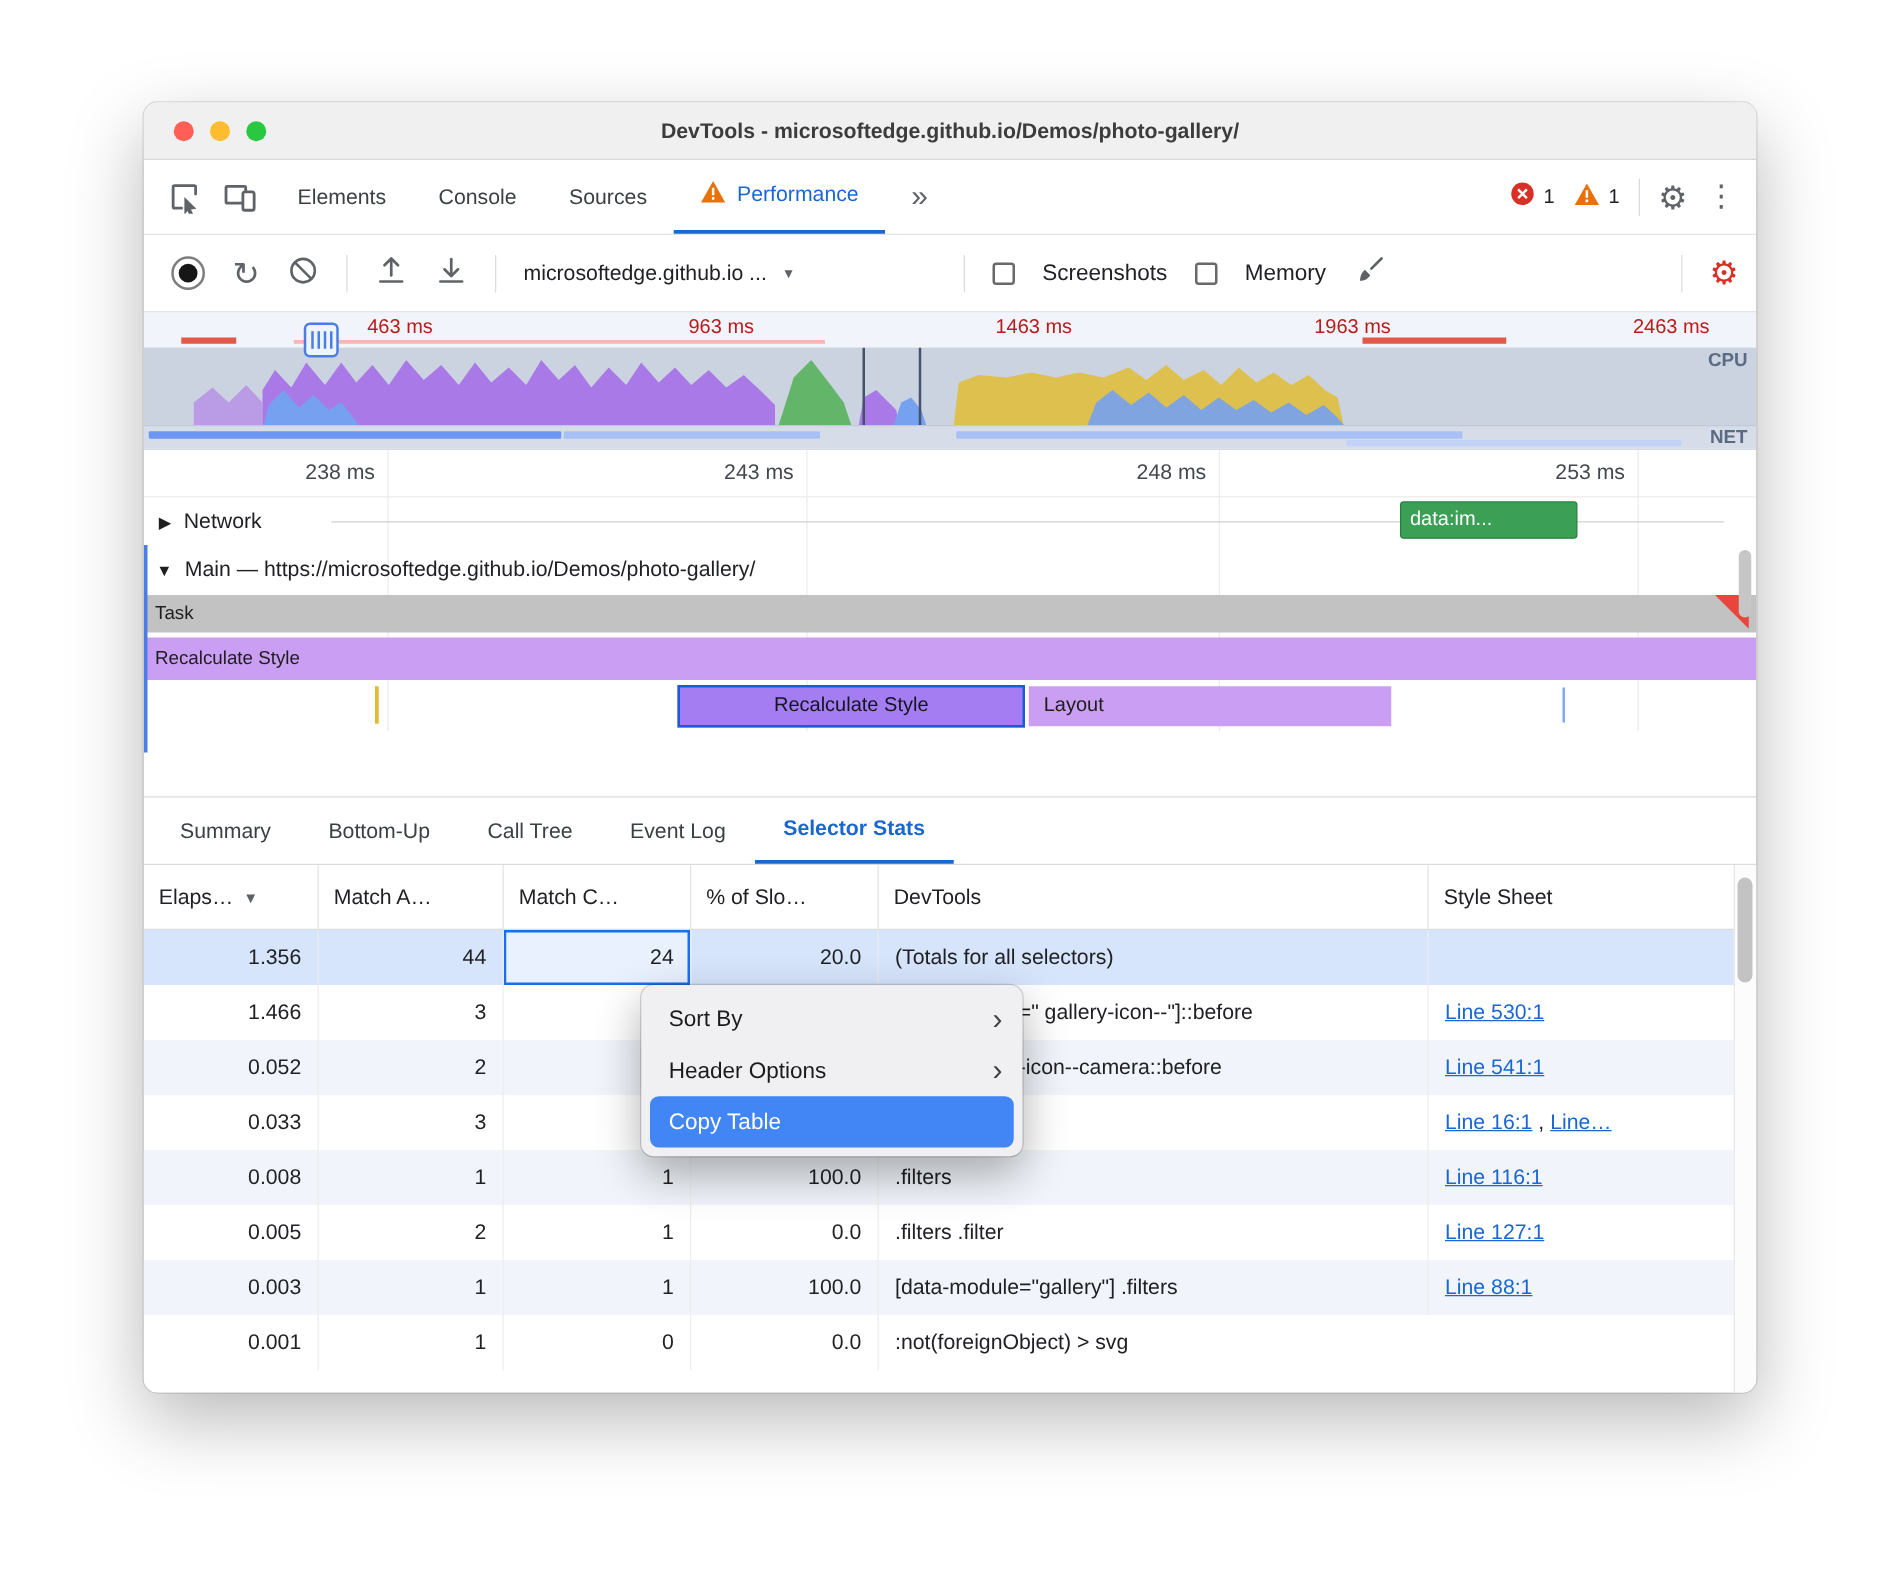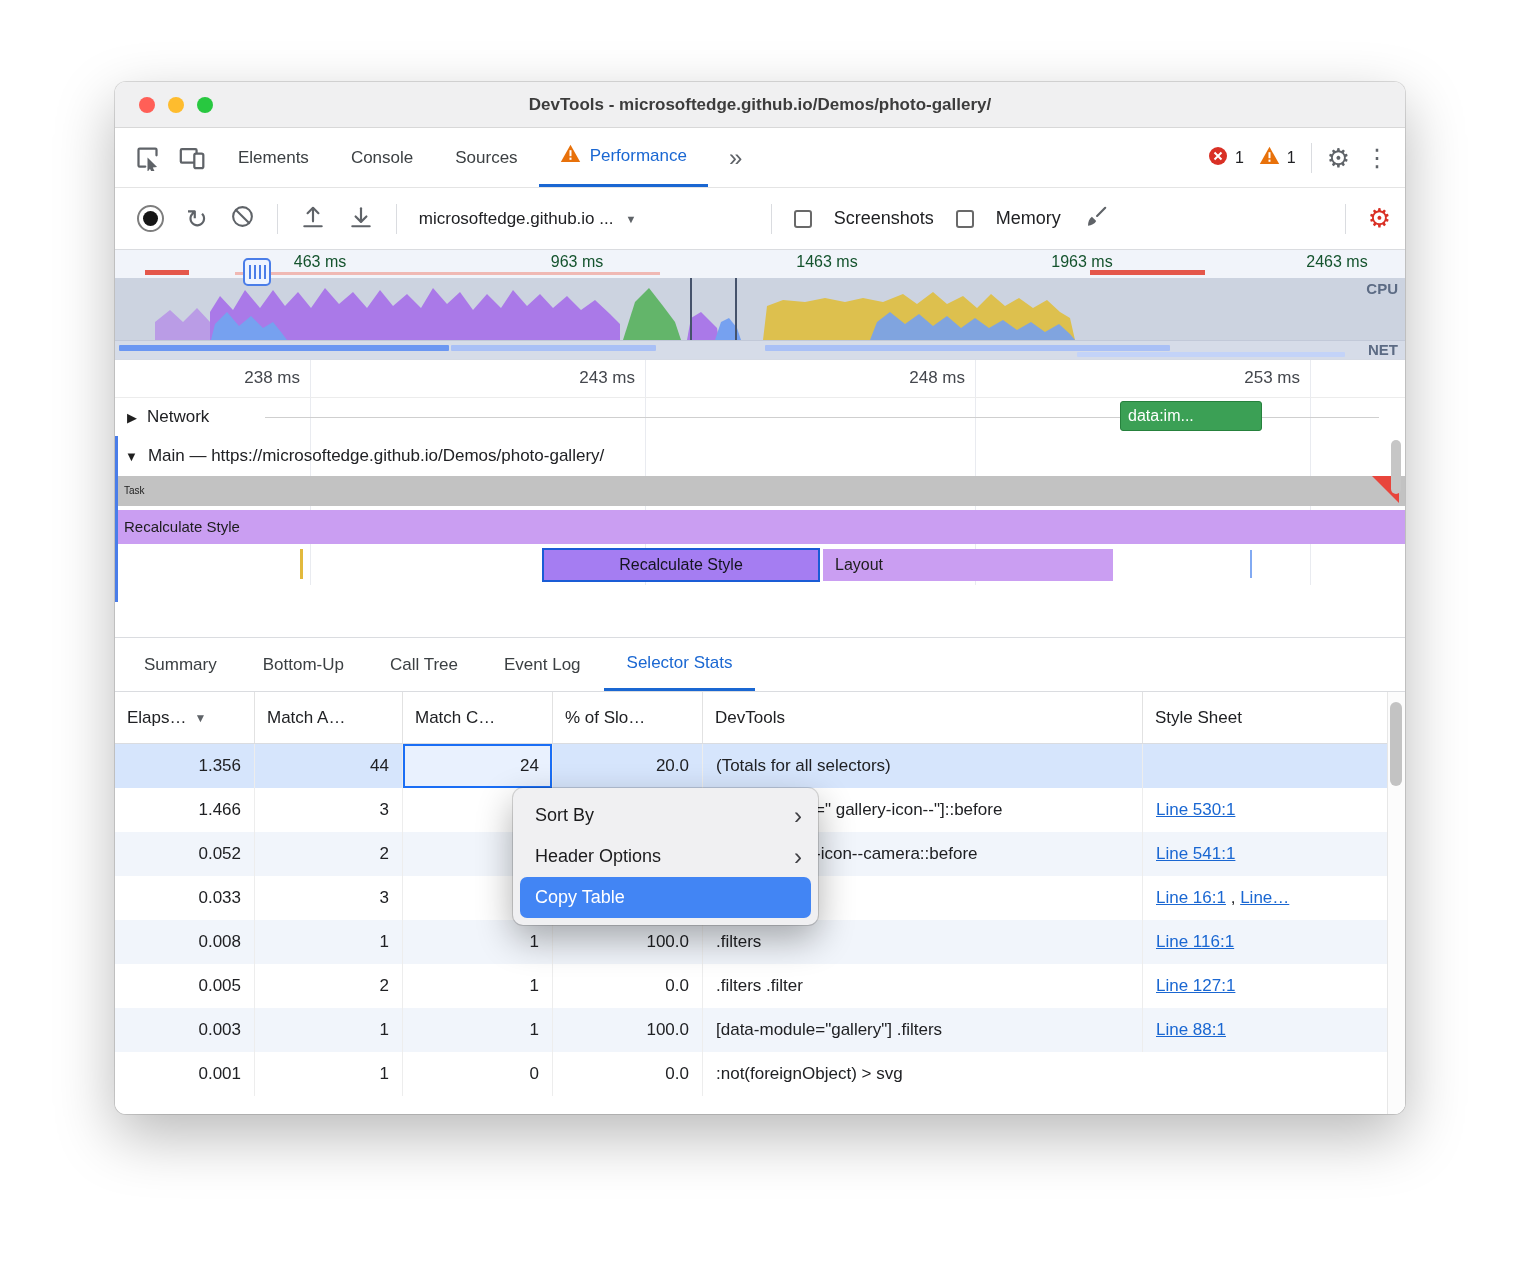--- a/index.html
+++ b/index.html
@@ -35,21 +35,21 @@
   .record { width:15px; height:15px; border-radius:50%; background:#161616; position:relative; margin:0 6px; }
   .record::after { content:""; position:absolute; inset:-6px; border:2px solid #7e7e7e; border-radius:50%; }
   .history { display:flex; align-items:center; gap:12px; font-size:17px; color:#202124; min-width:330px; }
   .ddarrow { font-size:11px; color:#5f6368; }
   .checkrow { display:flex; align-items:center; gap:22px; }
   .checkbox { width:18px; height:18px; border:2px solid #696969; border-radius:3px; background:#fff; }
   .cblabel { font-size:18px; color:#202124; }
 
   
   .overview { flex:0 0 110px; position:relative; border-bottom:1px solid #d5dae4; }
-  .ov-ruler { height:28px; background:#f1f4fa; position:relative; font-size:16px; color:#14532d; }
+  .ov-ruler { height:28px; background:#f1f4fa; position:relative; font-size:16px; color:#b91c1c; }
   .ov-tick { position:absolute; top:3px; width:96px; text-align:center; }
   .redbar { position:absolute; background:#e4574b; height:5px; top:20px; }
   .pinkbar { position:absolute; background:#f0b9b4; height:3px; top:22px; }
   .ov-cpu { height:62px; position:relative; background:#ccd3e0; overflow:hidden; }
   .ov-net { height:19px; position:relative; background:#d6dce8; border-top:1px solid #c2c9d8; }
   .cpuviz { position:absolute; left:0; top:0; width:100%; height:100%; }
   .ov-label { position:absolute; right:7px; top:2px; font-size:15px; font-weight:bold; color:#5c6b84; z-index:4; }
   .darkline { position:absolute; top:0; bottom:0; width:2px; background:#45526b; z-index:2; }
   .grip { position:absolute; left:128px; top:8px; width:28px; height:28px; background:#eef4ff; border:2px solid #4a7de8;
     border-radius:5px; display:flex; gap:3px; align-items:center; justify-content:center; z-index:5; }
@@ -61,36 +61,36 @@
   .gline { position:absolute; top:0; bottom:52px; width:1px; background:#e9ebf0; }
   .d-ruler { height:38px; position:relative; border-bottom:1px solid #ececec; font-size:17px; color:#44474d; }
   .d-tick { position:absolute; top:8px; width:96px; text-align:right; }
   .net-row { height:38px; position:relative; display:flex; align-items:center; padding-left:12px; gap:10px; font-size:17px; color:#202124; z-index:1; }
   .net-line { position:absolute; left:150px; right:26px; top:19px; height:1px; background:#cfcfcf; }
   .net-event { position:absolute; left:1005px; top:3px; width:142px; height:30px; background:#3ba055; border:1px solid #26813d;
     border-radius:3px; color:#fff; font-size:16px; line-height:28px; padding-left:7px; overflow:hidden; white-space:nowrap; z-index:2; }
   .main-row { height:40px; display:flex; align-items:center; padding-left:10px; gap:10px; font-size:17px; color:#202124; position:relative; z-index:1; }
   .tri { font-size:13px; color:#1f1f1f; }
   .accent { position:absolute; left:0; top:76px; width:3px; height:166px; background:#4a7de8; z-index:3; }
-  .task { height:30px; background:#c2c2c2; margin-bottom:4px; position:relative; font-size:10px; line-height:30px; padding-left:9px; color:#1d1d1d; z-index:1; }
+  .task { height:30px; background:#c2c2c2; margin-bottom:4px; position:relative; font-size:15px; line-height:30px; padding-left:9px; color:#1d1d1d; z-index:1; }
   .longtask { position:absolute; right:6px; top:0; width:0; height:0; border-left:27px solid transparent; border-top:27px solid #e8453c; }
   .recalc { height:34px; background:#ca9ef2; margin-bottom:4px; font-size:15px; line-height:34px; padding-left:9px; color:#1d1d1d; position:relative; z-index:1; }
   .flamerow { height:38px; position:relative; z-index:1; }
   .tick-y { position:absolute; left:185px; top:1px; width:3px; height:30px; background:#e2b93c; }
   .selbox { position:absolute; left:427px; top:0; width:278px; height:34px; background:#a57df2; border:2px solid #1a5cd6;
     font-size:16px; color:#14141f; text-align:center; line-height:29px; overflow:hidden; }
   .layoutbar { position:absolute; left:708px; top:1px; width:290px; height:32px; background:#ca9ef2;
     font-size:16px; color:#1d1d1d; padding-left:12px; line-height:32px; overflow:hidden; }
   .tick-b { position:absolute; left:1135px; top:2px; width:2px; height:28px; background:#82aaf2; }
   .tl-thumb { position:absolute; right:4px; top:80px; width:10px; height:54px; background:#c6c6c6; border-radius:5px; z-index:4; }
 
   
   .tabs2 { flex:0 0 54px; display:flex; align-items:stretch; border-bottom:1px solid #dadce0; padding-left:6px; }
   .tab2 { display:flex; align-items:center; padding:0 23px; font-size:17px; color:#3c4043; }
-  .tab2.active { color:#1a67d2; border-bottom:3px solid #1a67d2; font-weight:400; }
+  .tab2.active { color:#1a67d2; border-bottom:3px solid #1a67d2; font-weight:700; }
 
   
   .tablewrap { flex:1; position:relative; background:#fff; }
   .thead, .trow { display:grid; grid-template-columns:140px 148px 150px 150px 440px 1fr; }
   .thead { height:52px; border-bottom:1px solid #dadce0; }
   .thead > div { font-size:17px; color:#202124; padding:0 12px; border-right:1px solid #e2e2e2;
     display:flex; align-items:center; gap:8px; overflow:hidden; white-space:nowrap; }
   .thead > div:last-child { border-right:none; }
   .sort { font-size:12px; color:#5f6368; }
   .trow { height:44px; }

